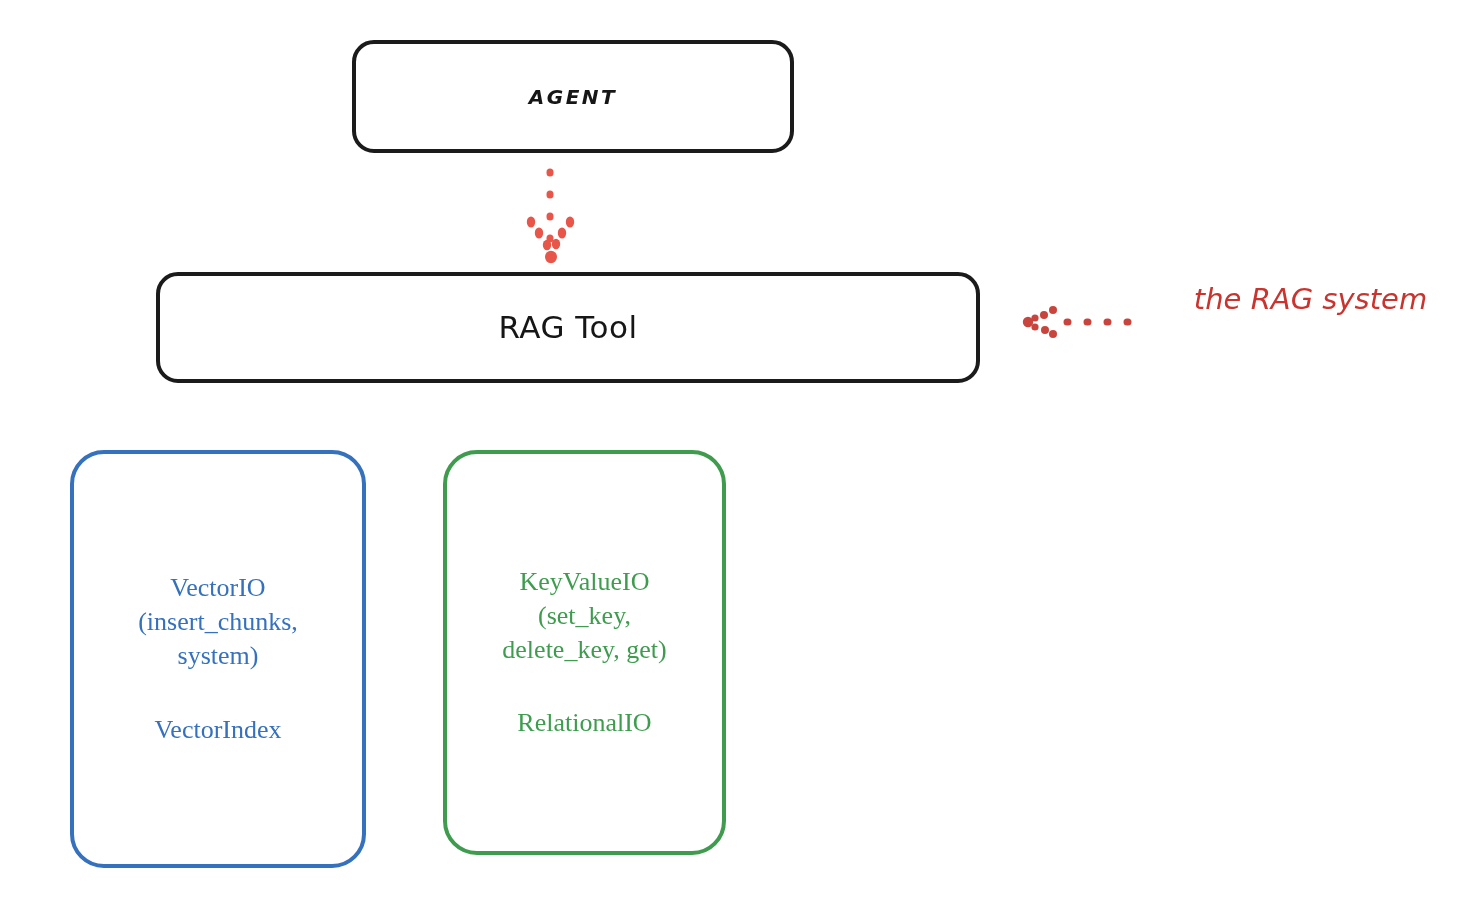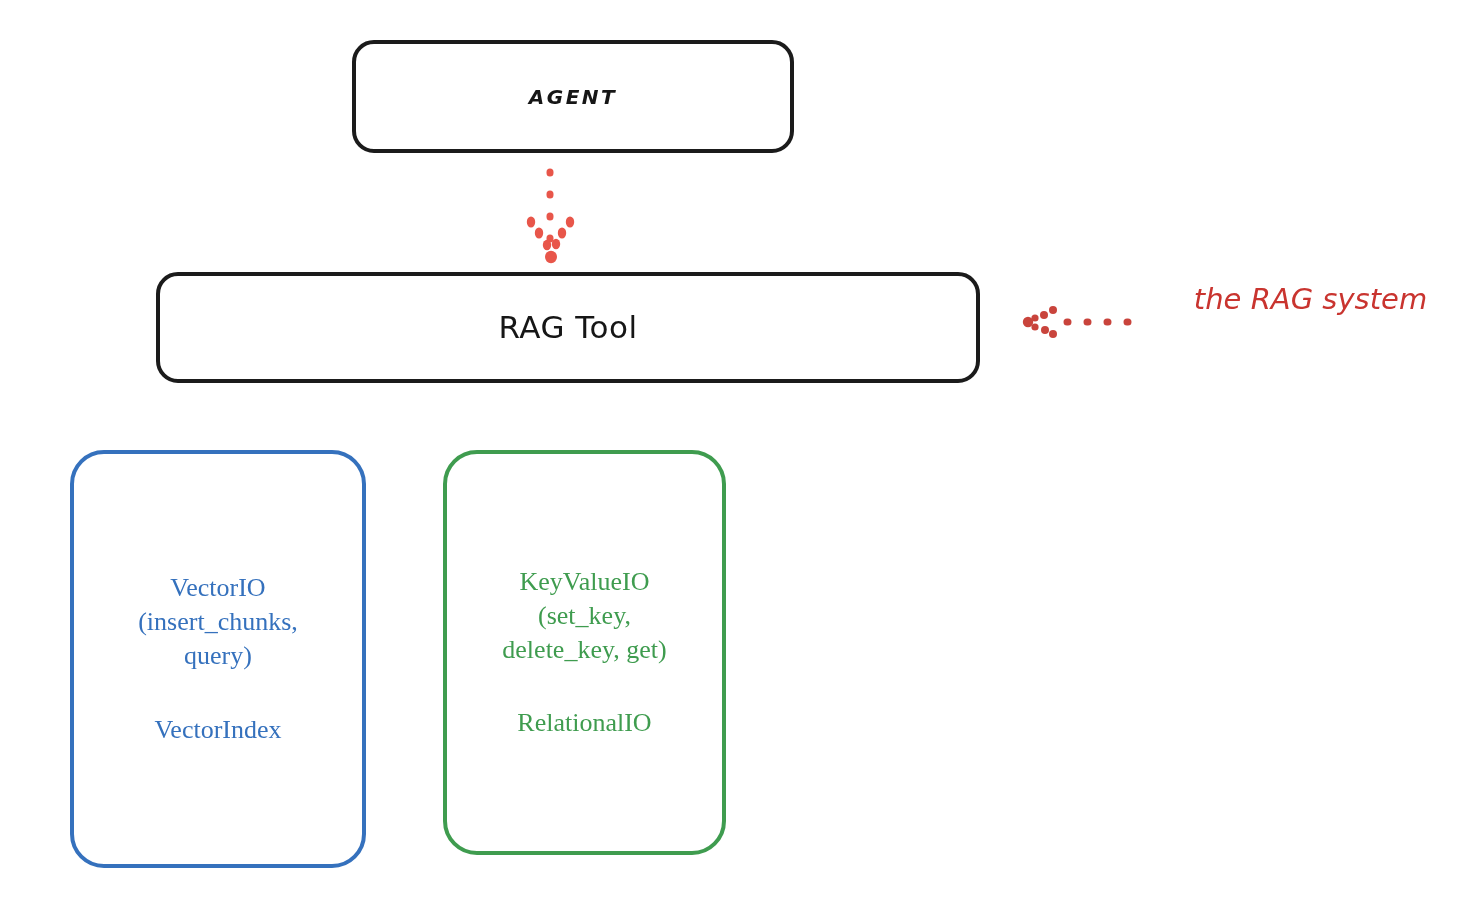--- a/index.html
+++ b/index.html
@@ -142,21 +142,21 @@
     <div class="title-text">AGENT</div>
   </div>
 
   <div class="node box-rag">
     <div class="title-text plain">RAG Tool</div>
   </div>
 
   <div class="node store box-vector">
     <div class="line">VectorIO</div>
     <div class="line">(insert_chunks,</div>
-    <div class="line">query)</div>
+    <div class="line">system)</div>
     <div class="gap"></div>
     <div class="line">VectorIndex</div>
   </div>
 
   <div class="node store box-kv">
     <div class="line">KeyValueIO</div>
     <div class="line">(set_key,</div>
     <div class="line">delete_key, get)</div>
     <div class="gap"></div>
     <div class="line">RelationalIO</div>

